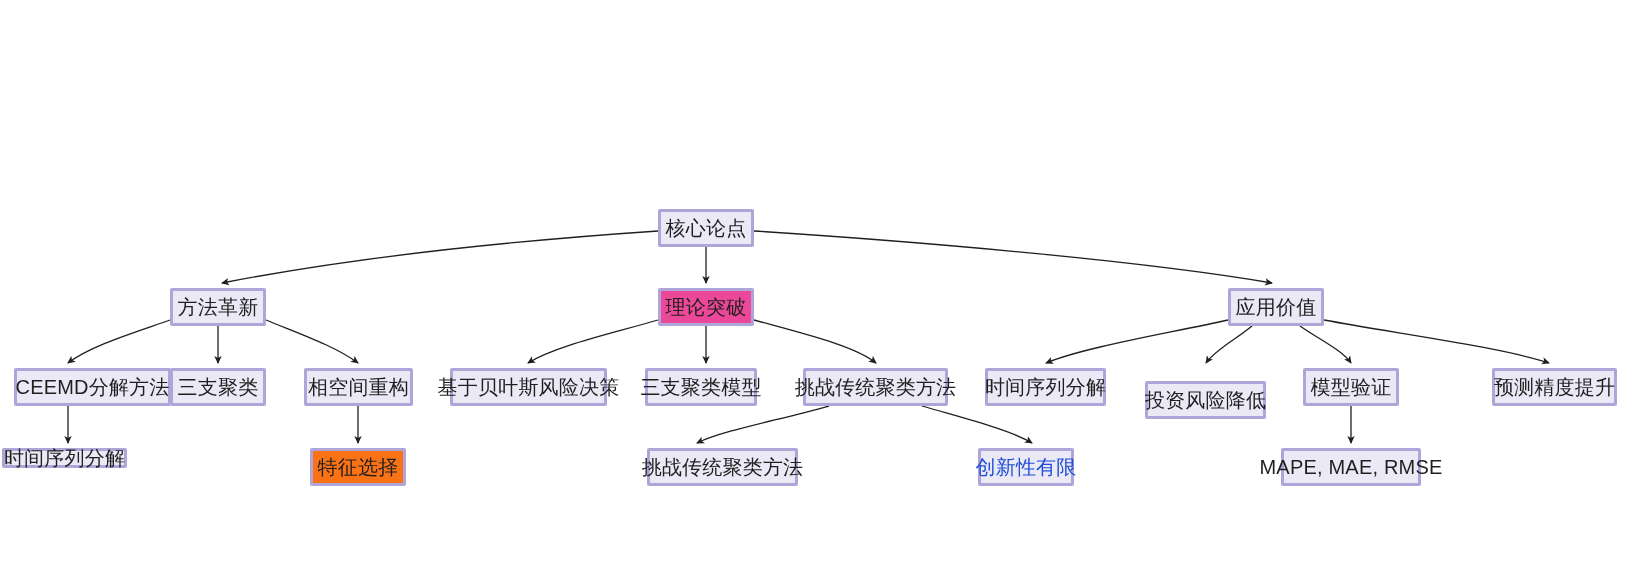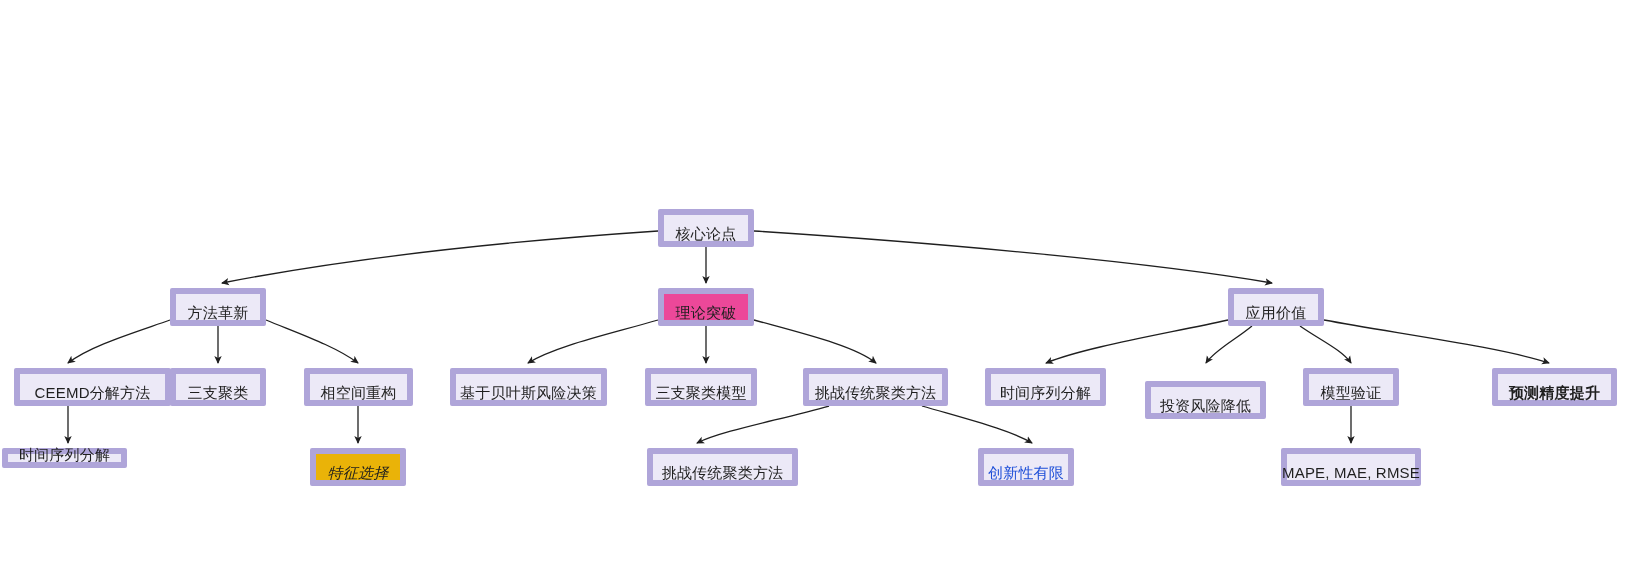--- a/index.html
+++ b/index.html
@@ -22,27 +22,27 @@
     left: 0;
     top: 0;
     width: 1628px;
     height: 576px;
     pointer-events: none;
   }
   .node {
     position: absolute;
     box-sizing: border-box;
     background: #ECE9F7;
-    border: 6px solid #0369a1;
+    border: 3px solid #0369a1;
     border-radius: 2px;
     display: flex;
-    align-items: flex-end;
+    align-items: center;
     justify-content: center;
     color: #1f1f1f;
-    font-size: 15px;
+    font-size: 20px;
     line-height: 1;
     letter-spacing: 0.2px;
     white-space: nowrap;
     z-index: 2;
   }
   .node-label {
     display: block;
   }
 </style>
 </head>
@@ -111,27 +111,27 @@
       </div>
       <div class="node" style="left: 985px; top: 368px; width: 121px; height: 38px; background: rgb(236, 233, 247); border-color: rgb(175, 165, 217); color: rgb(31, 31, 31);">
         <span class="node-label">时间序列分解</span>
       </div>
       <div class="node" style="left: 1145px; top: 368px; width: 121px; height: 38px; background: rgb(236, 233, 247); border-color: rgb(175, 165, 217); color: rgb(31, 31, 31); margin-top: 13px;">
         <span class="node-label">投资风险降低</span>
       </div>
       <div class="node" style="left: 1303px; top: 368px; width: 96px; height: 38px; background: rgb(236, 233, 247); border-color: rgb(175, 165, 217); color: rgb(31, 31, 31);">
         <span class="node-label">模型验证</span>
       </div>
-      <div class="node" style="left: 1492px; top: 368px; width: 125px; height: 38px; background: rgb(236, 233, 247); border-color: rgb(175, 165, 217); color: rgb(31, 31, 31); font-weight: bold;">
+      <div class="node" style="left: 1492px; top: 368px; width: 125px; height: 38px; background: rgb(236, 233, 247); border-color: rgb(175, 165, 217); color: rgb(31, 31, 31);">
         <span class="node-label">预测精度提升</span>
       </div>
       <div class="node" style="left: 2px; top: 448px; width: 125px; height: 20px; background: rgb(236, 233, 247); border-color: rgb(175, 165, 217); color: rgb(31, 31, 31);">
         <span class="node-label">时间序列分解</span>
       </div>
-      <div class="node" style="left: 310px; top: 448px; width: 96px; height: 38px; background: #eab308; border-color: rgb(175, 165, 217); color: rgb(31, 31, 31); font-style: italic;">
+      <div class="node" style="left: 310px; top: 448px; width: 96px; height: 38px; background: #f97316; border-color: rgb(175, 165, 217); color: rgb(31, 31, 31);">
         <span class="node-label">特征选择</span>
       </div>
       <div class="node" style="left: 621px; top: 448px; width: 151px; height: 38px; background: rgb(236, 233, 247); border-color: rgb(175, 165, 217); color: rgb(31, 31, 31); margin-left: 26px;">
         <span class="node-label">挑战传统聚类方法</span>
       </div>
       <div class="node" style="left: 978px; top: 448px; width: 96px; height: 38px; background: rgb(236, 233, 247); border-color: rgb(175, 165, 217); color: #1d4ed8;">
         <span class="node-label">创新性有限</span>
       </div>
       <div class="node" style="left: 1281px; top: 448px; width: 140px; height: 38px; background: rgb(236, 233, 247); border-color: rgb(175, 165, 217); color: rgb(31, 31, 31);">
         <span class="node-label">MAPE, MAE, RMSE</span>

